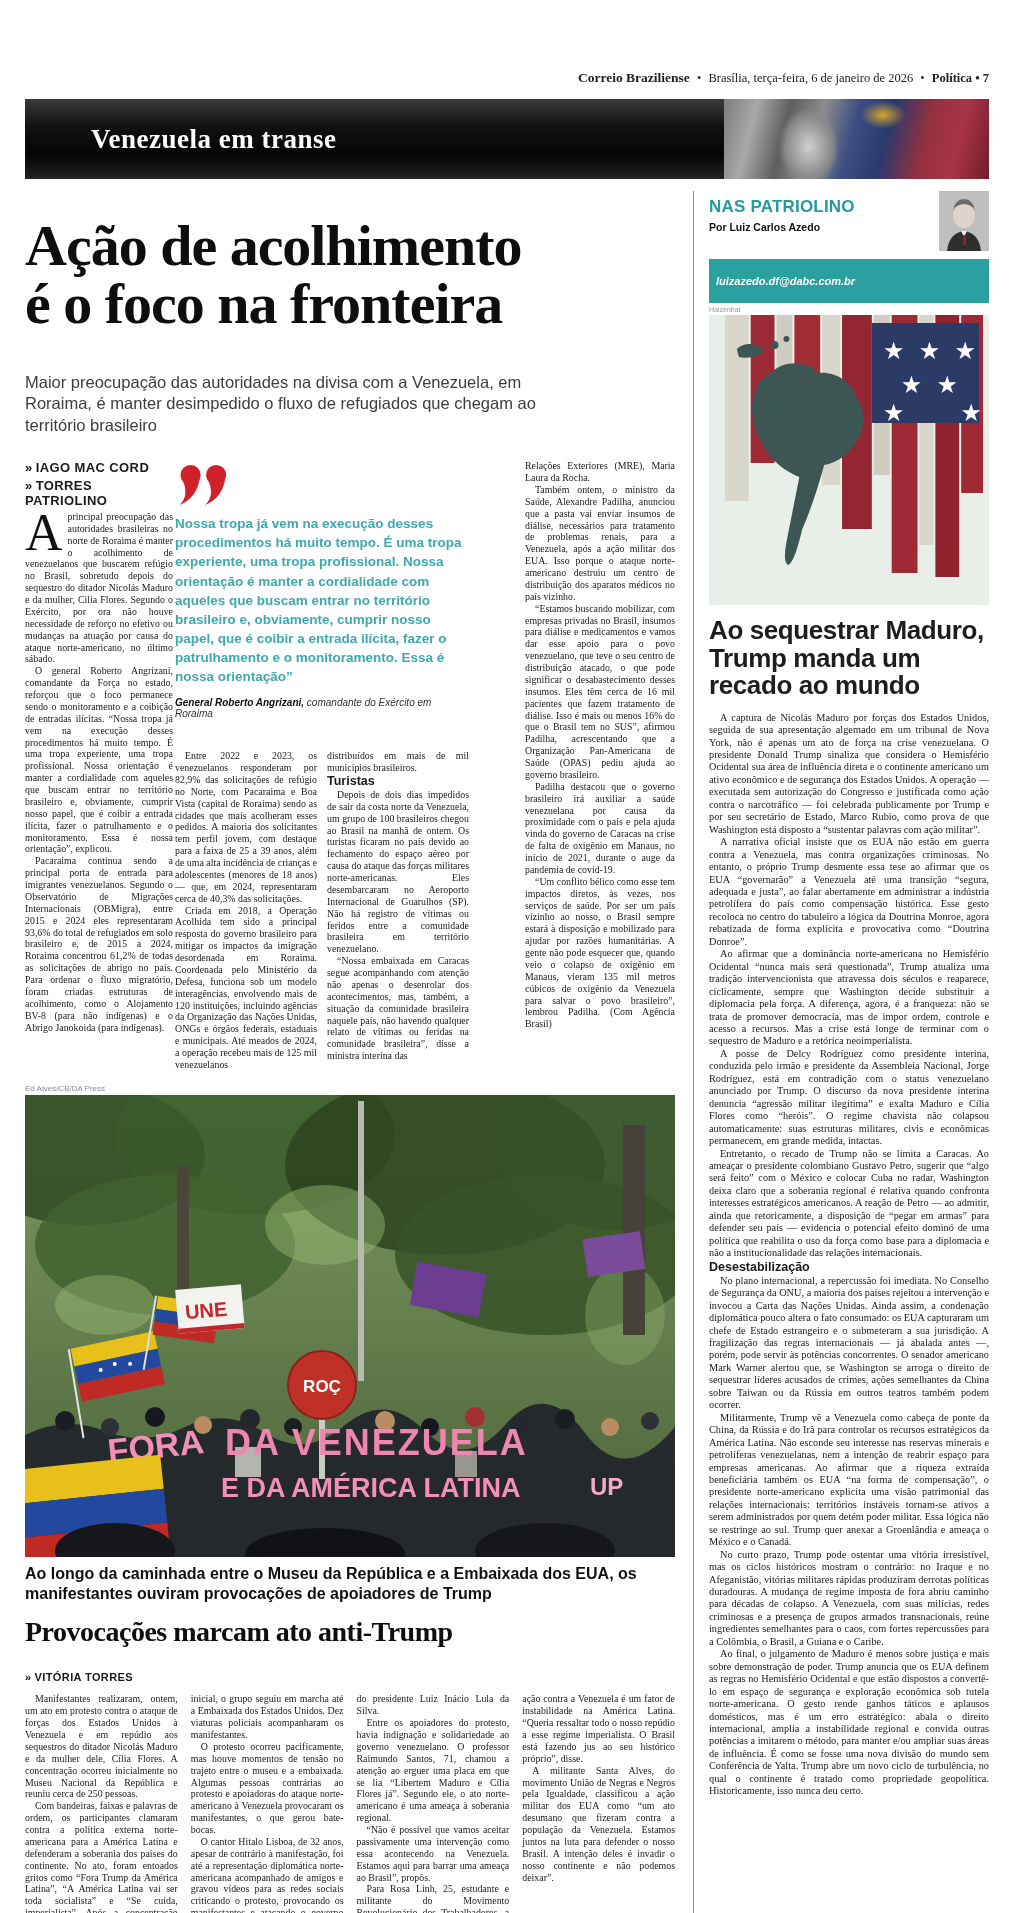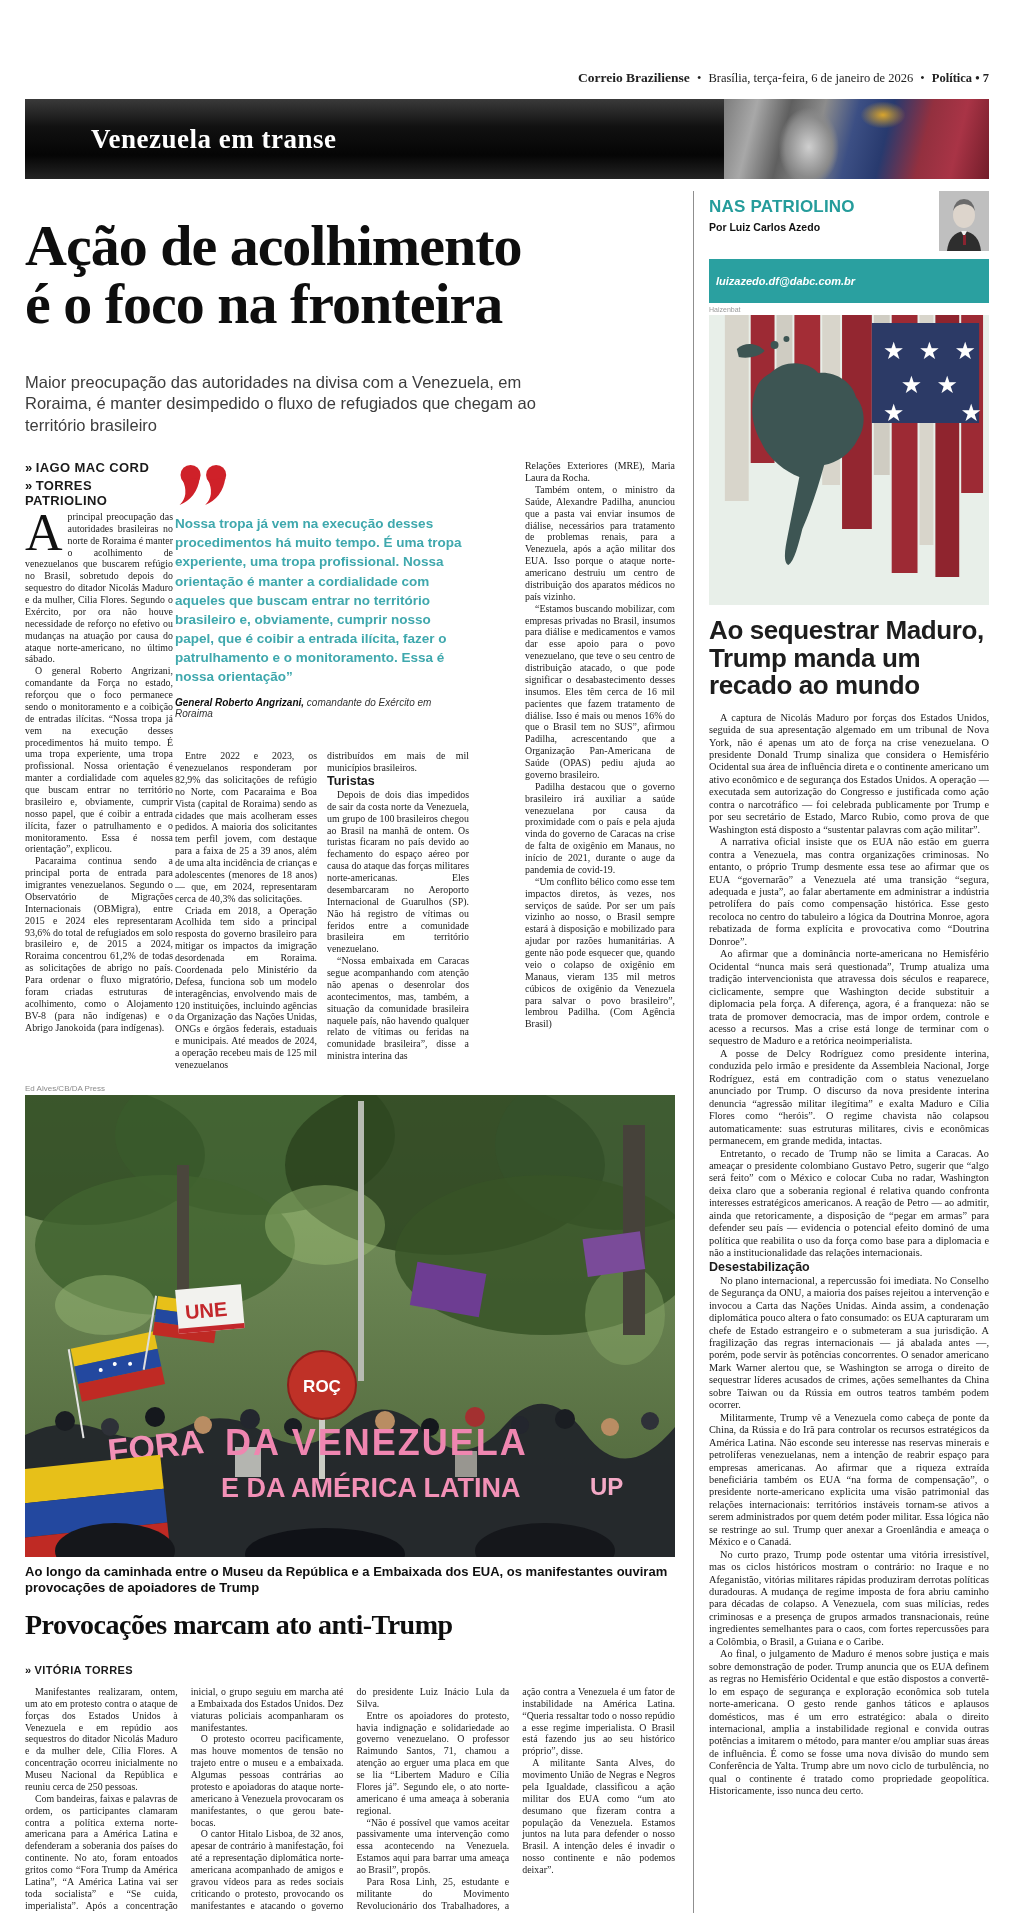--- a/index.html
+++ b/index.html
@@ -50,21 +50,21 @@
   
   .pullquote{position:absolute;left:150px;top:4px;width:292px;}
   .quote-marks{height:42px;}
   .quote-text{font-family:"Liberation Sans",sans-serif;font-weight:bold;font-size:13.5px;line-height:1.42;color:#3fa8ad;margin-top:4px;}
   .quote-attrib{margin-top:10px;font-family:"Liberation Sans",sans-serif;font-size:10px;font-style:italic;color:#333;}
   .quote-attrib .qname{font-weight:bold;color:#0f0f0f;}
 
   
   .photo-credit{margin-top:12px;font-family:"Liberation Sans",sans-serif;font-size:8px;color:#8a8a8a;}
   .protest-photo{margin-top:2px;width:650px;height:462px;display:block;}
-  .photo-caption{margin-top:7px;font-family:"Liberation Sans",sans-serif;font-weight:bold;font-size:13px;line-height:1.25;color:#101010;max-width:650px;}
+  .photo-caption{margin-top:7px;font-family:"Liberation Sans",sans-serif;font-weight:bold;font-size:16px;line-height:1.25;color:#101010;max-width:650px;}
 
   
   .bottom-headline{margin-top:12px;font-size:28px;font-weight:bold;letter-spacing:-.5px;color:#0e0e0e;}
   .bottom-bylines{margin-top:14px;font-family:"Liberation Sans",sans-serif;font-size:11px;font-weight:bold;letter-spacing:.4px;}
   .bottom-body{margin-top:10px;column-count:4;column-gap:13px;font-size:9.9px;line-height:1.2;text-align:justify;height:258px;overflow:hidden;}
   .bottom-body p{margin:0;text-indent:10px;}
 
   
   .sb-header{display:flex;justify-content:space-between;align-items:flex-start;}
   .sb-kicker{font-family:"Liberation Sans",sans-serif;font-weight:bold;font-size:17px;color:#259c9b;letter-spacing:.2px;margin-top:6px;}

